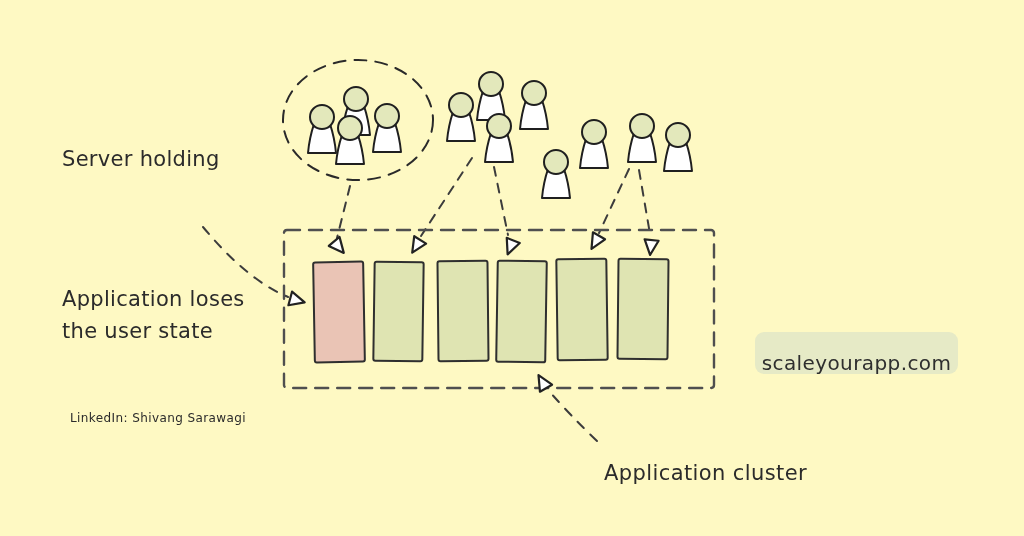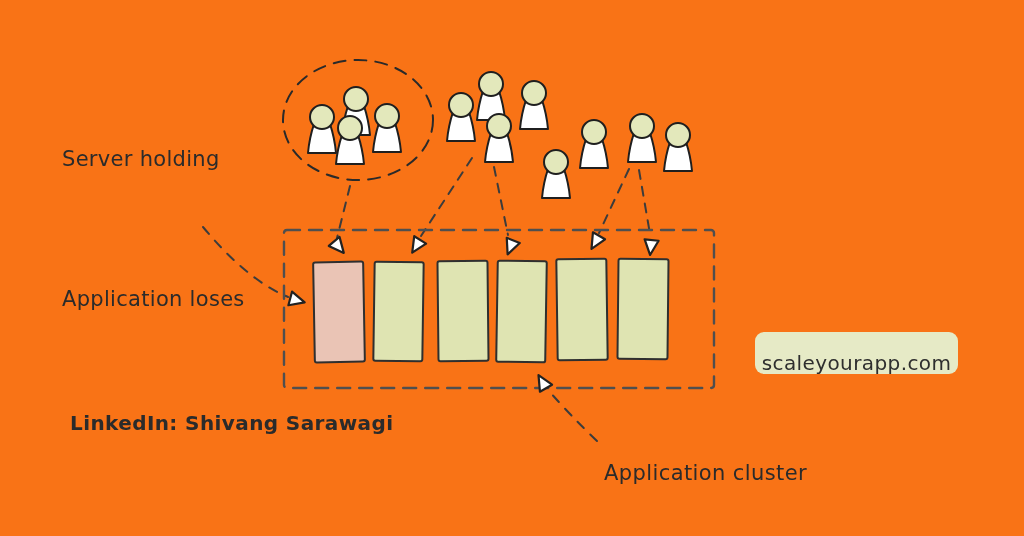--- a/index.html
+++ b/index.html
@@ -1,36 +1,36 @@
 <!DOCTYPE html>
 <html><head>
 <meta charset="utf-8">
 <style>
   html,body{margin:0;padding:0;background:#ffffff;}
   .stage{
     position:relative;
     width:1024px;height:536px;
-    background:#f97316;
+    background:#fef9c3;
     font-family:"DejaVu Sans","Liberation Sans",sans-serif;
     color:#2b2b2b;
     overflow:hidden;
   }
   .stage svg{position:absolute;left:0;top:0;}
   .note{
     position:absolute;
     font-size:21px;
     line-height:32px;
     letter-spacing:.3px;
     white-space:nowrap;
   }
   .note-offline{left:62px;top:143px;}
   .note-loses{left:62px;top:283px;}
   .credit{
     position:absolute;left:70px;top:411px;
-    font-size:20px;letter-spacing:.4px;white-space:nowrap;font-weight:bold;
+    font-size:12px;letter-spacing:.4px;white-space:nowrap;
   }
   .cluster-caption{
     position:absolute;left:604px;top:434px;
     font-size:21px;letter-spacing:.4px;white-space:nowrap;margin-top:27px;
   }
   .badge-text{
     position:absolute;left:756px;top:333px;width:201px;height:59px;
     display:flex;align-items:center;justify-content:center;
     font-size:20px;letter-spacing:.4px;color:#2e2e2e;white-space:nowrap;
   }
@@ -95,20 +95,21 @@
 
     <rect x="755" y="332" width="203" height="42" rx="9" fill="#e6eac6"></rect>
   </svg>
 
   <div class="note note-offline">
     <div>Server holding</div>
   </div>
 
   <div class="note note-loses">
     <div>Application loses</div>
+    <div>the user state</div>
   </div>
 
   <div class="credit">LinkedIn: Shivang Sarawagi</div>
 
   <div class="cluster-caption">Application cluster</div>
 
   <div class="badge-text">scaleyourapp.com</div>
 
 </div>
 

